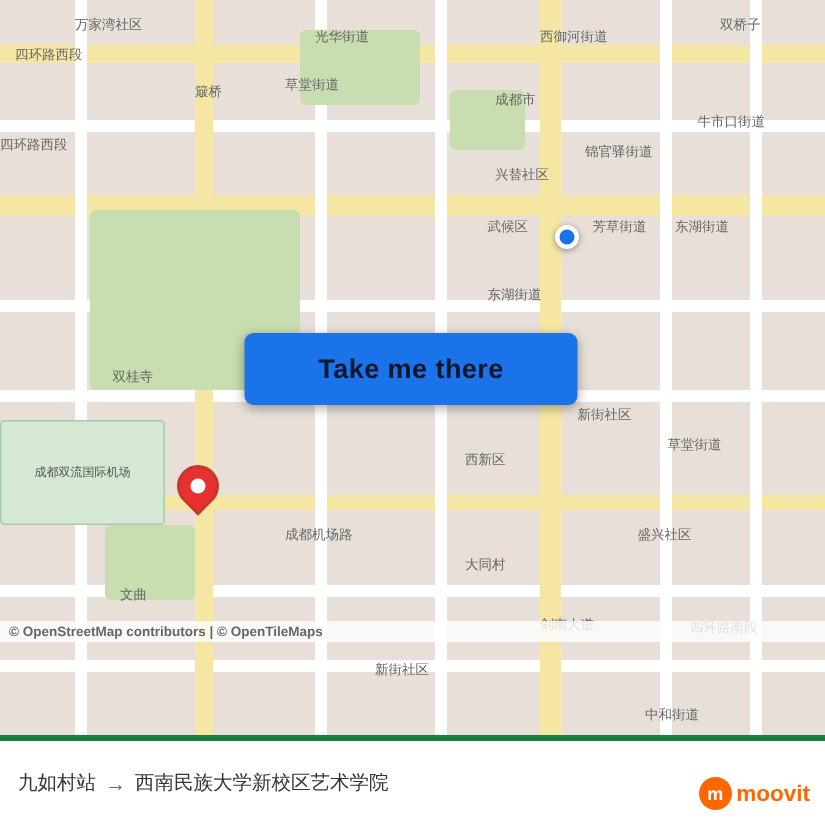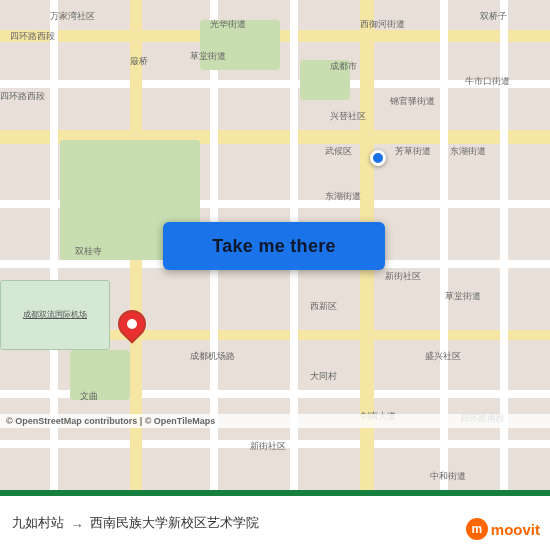--- a/index.html
+++ b/index.html
@@ -106,21 +106,21 @@
     .bottom-bar {
       position: absolute;
       bottom: 0;
       left: 0;
       width: 550px;
       height: 60px;
       background: white;
       display: flex;
       align-items: center;
       padding: 0 12px;
-      border-top: 6px solid #15803d;
+      border-top: 4px solid #15803d;
       z-index: 200;
     }
 
     .moovit-logo {
       position: absolute;
       right: 10px;
       bottom: 10px;
       display: flex;
       align-items: center;
       gap: 3px;
@@ -216,21 +216,20 @@
       display: flex;
       align-items: center;
       justify-content: center;
     }
 
     .airport-label {
       font-size: 8px;
       color: #555;
       text-align: left;
       line-height: 1.3;
-      text-decoration: underline;
     }
 
   </style>
 </head>
 <body>
 
 <div class="map-container">
   <div class="map-bg"></div>
 
   <div class="r1"></div>

